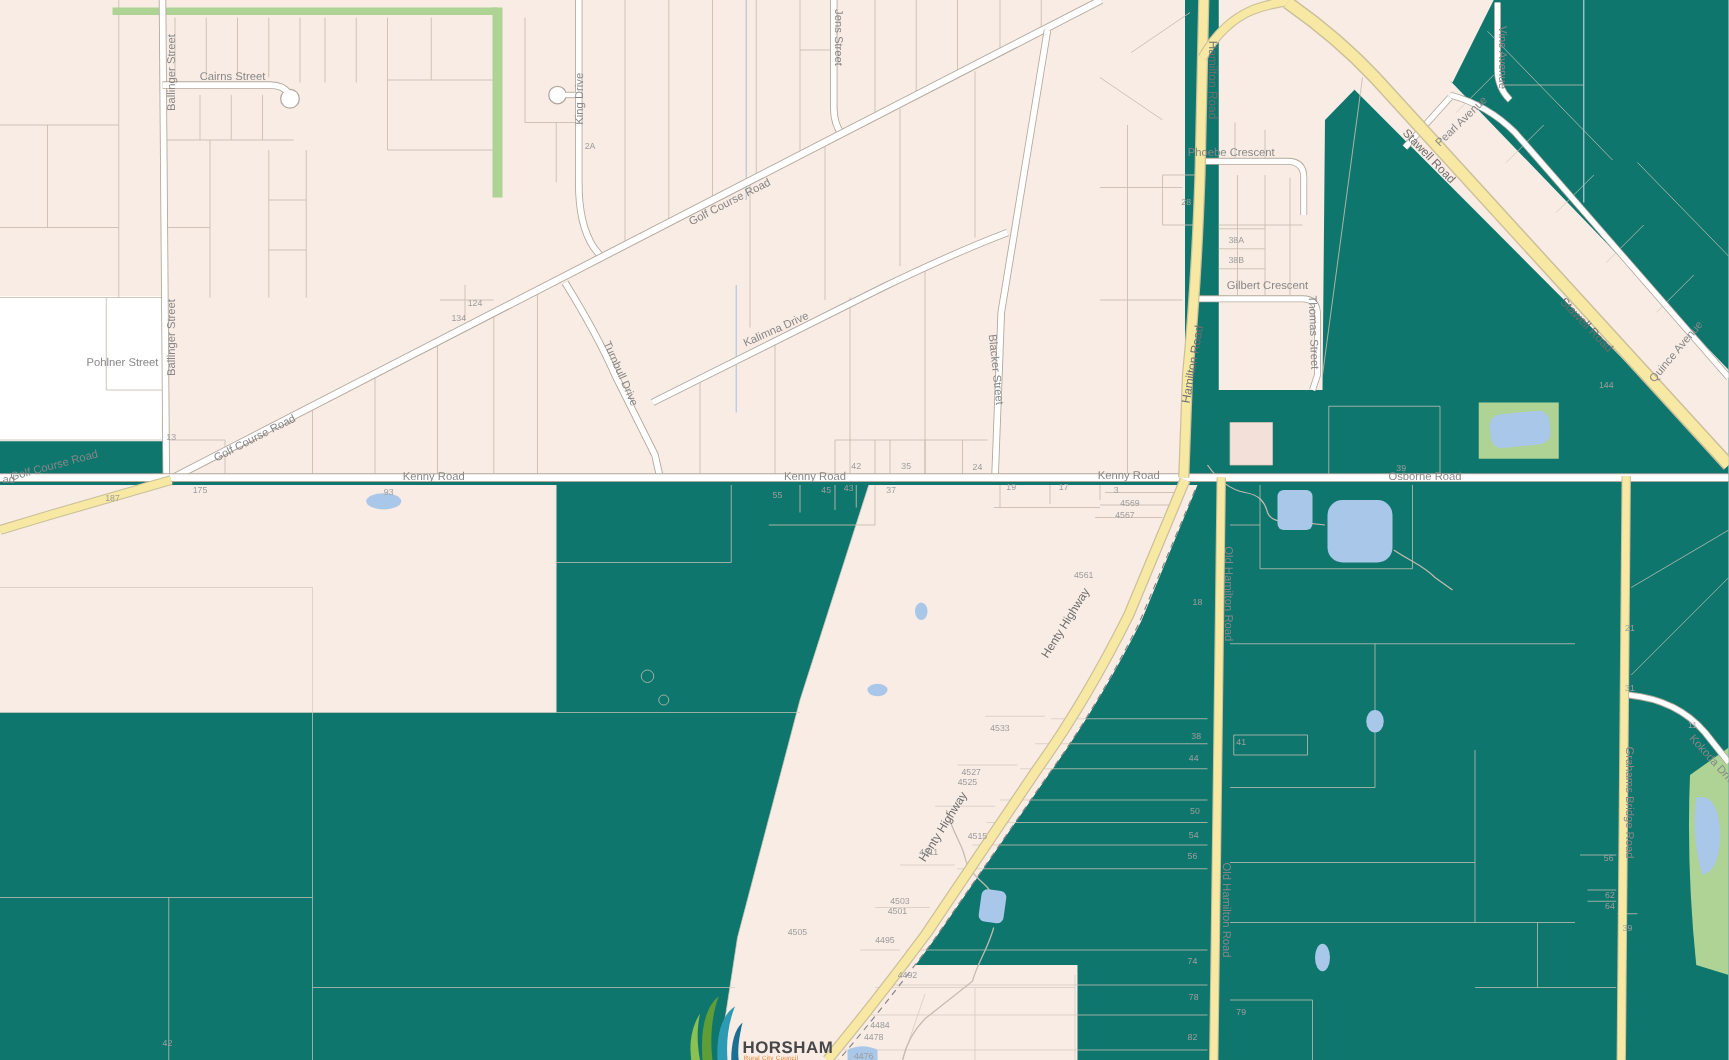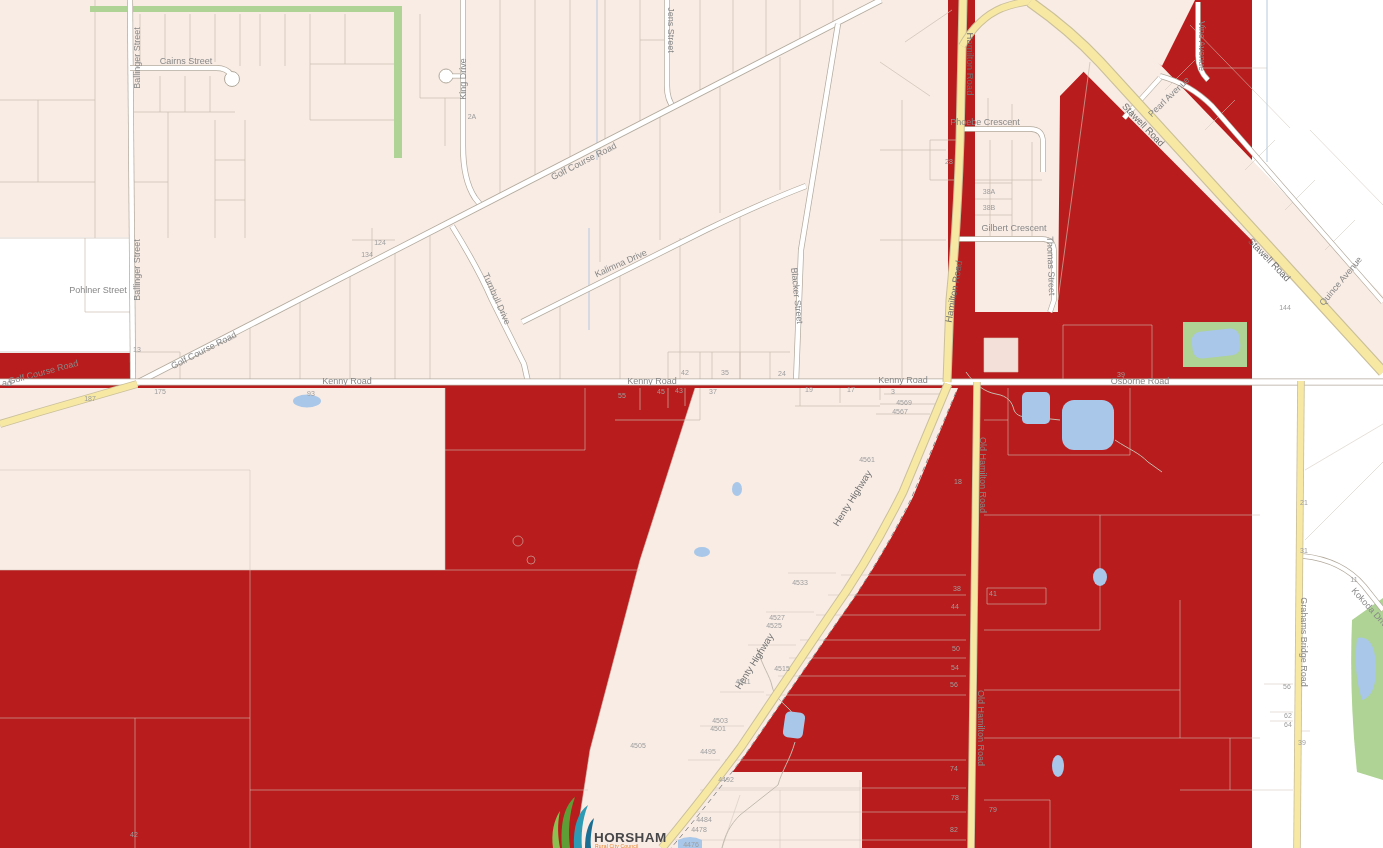--- a/index.html
+++ b/index.html
@@ -1,16 +1,16 @@
 <!DOCTYPE html>
 <html><head>
 <meta charset="utf-8">
 <style>
   html,body{margin:0;padding:0;background:#ffffff;width:1383px;height:848px;overflow:hidden;}
-  .map-wrap{position:relative;width:1252px;height:848px;background:#b91c1c;font-family:"Liberation Sans",sans-serif;}
+  .map-wrap{position:relative;width:1383px;height:848px;background:#0f766e;font-family:"Liberation Sans",sans-serif;}
   svg{display:block;}
   .zone{fill:#f8ece5;stroke:none;}
   .zone-deep{fill:#f3e1d9;stroke:#d9c2b6;stroke-width:.6;}
   .reserve{fill:#aed394;stroke:none;}
   .water{fill:#a9c7e8;stroke:none;}
   .parcel{stroke:#c9bcae;stroke-width:.8;fill:none;opacity:.85;}
   .parcel-lt{stroke:#d3c8bc;stroke-width:.7;fill:none;opacity:.8;}
   .drain{stroke:#b5cadd;stroke-width:1;fill:none;}
   .creek{stroke:#c4bbae;stroke-width:1;fill:none;}
   .rd-case{stroke:#b2a99c;fill:none;stroke-linejoin:round;}

